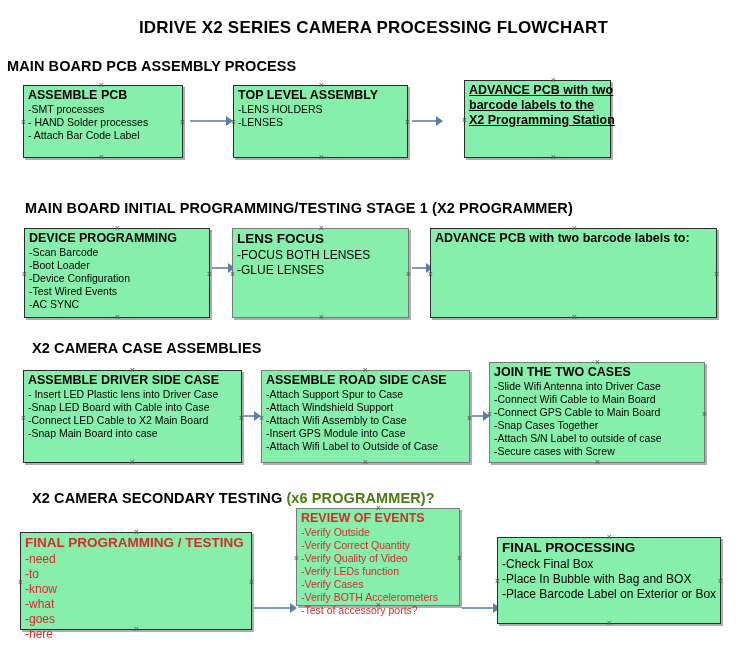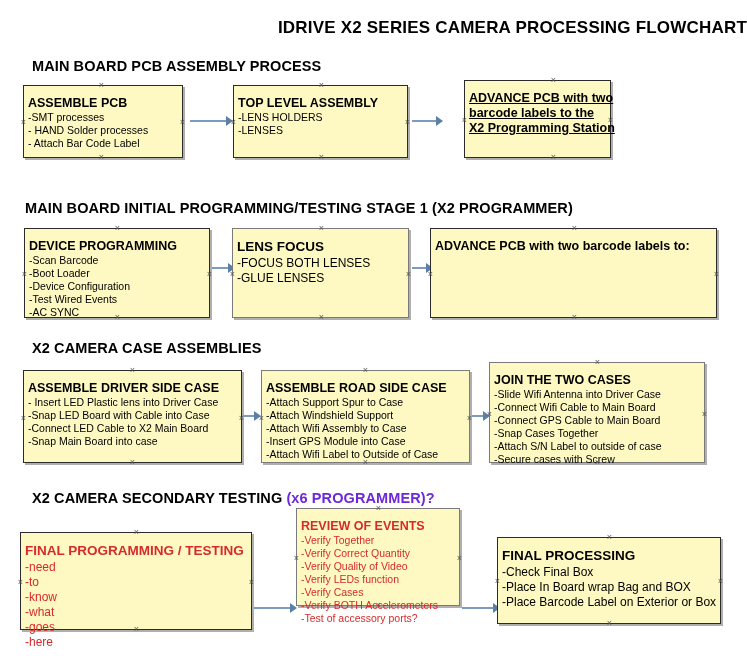--- a/index.html
+++ b/index.html
@@ -4,35 +4,35 @@
 <style>
   html,body{margin:0;padding:0;background:#ffffff;}
   body{
     width:747px;height:662px;position:relative;overflow:hidden;
     font-family:"Liberation Sans","DejaVu Sans",sans-serif;
     color:#000;
   }
   #canvas{position:absolute;left:0;top:0;width:747px;height:662px;}
 
   .title{
-    position:absolute;left:0;top:18px;width:747px;text-align:right;
+    position:absolute;left:0;top:18px;width:747px;text-align:center;
     font-size:17px;font-weight:bold;letter-spacing:.2px;
   }
   .section{
     position:absolute;font-size:14.5px;font-weight:bold;letter-spacing:.1px;
     white-space:nowrap;
   }
-  .section .accent{color:#6d28d9;}
+  .section .accent{color:#4d7c0f;}
 
   .box{
     position:absolute;box-sizing:border-box;
-    background:#fef9c3;
+    background:#86efac;
     border:1px solid #2b2b2b;
     box-shadow:2px 2px 0 rgba(110,110,110,.55);
-    padding:10px 3px 2px 4px;
+    padding:2px 3px 2px 4px;
     overflow:visible;
   }
   .box.grayborder{border-color:#7a7a7a;}
   .box .bhead{
     font-size:12.5px;font-weight:bold;line-height:14px;white-space:nowrap;
     margin-bottom:1px;
   }
   .box .bline{
     font-size:10.5px;line-height:13px;white-space:nowrap;
   }
@@ -56,21 +56,21 @@
   }
   .xh::before{content:"\00D7";}
 </style>
 </head>
 <body>
 
 <div id="canvas">
 
   <div class="title">IDRIVE X2  SERIES CAMERA PROCESSING FLOWCHART</div>
 
-  <div class="section" style="left:32px;top:58px;">
+  <div class="section" style="left:7px;top:58px;">
     <span>MAIN BOARD PCB ASSEMBLY PROCESS</span>
   </div>
 
   <div class="section" style="left:25px;top:200px;">
     <span>MAIN BOARD INITIAL PROGRAMMING/TESTING STAGE 1 (X2 PROGRAMMER)</span>
   </div>
 
   <div class="section" style="left:32px;top:340px;">
     <span>X2 CAMERA CASE ASSEMBLIES</span>
   </div>
@@ -210,40 +210,40 @@
     <span class="xh" style="left:112px;bottom:-4px;"></span>
     <span class="xh" style="left:-4px;top:46px;"></span>
     <span class="xh" style="right:-4px;top:46px;"></span>
   </div>
 
   <div class="conn" style="left:254px;top:607px;width:38px;"></div>
   <div class="connhead" style="left:290px;top:603px;"></div>
 
   <div class="box red grayborder" style="left:296px;top:508px;width:164px;height:98px;">
     <div class="bhead">REVIEW OF EVENTS</div>
-    <div class="bline">-Verify Together</div>
+    <div class="bline">-Verify Outside</div>
     <div class="bline">-Verify Correct Quantity</div>
     <div class="bline">-Verify Quality of Video</div>
     <div class="bline">-Verify LEDs function</div>
     <div class="bline">-Verify Cases</div>
     <div class="bline">-Verify BOTH Accelerometers</div>
     <div class="bline">-Test of accessory ports?</div>
     <span class="xh" style="left:78px;top:-4px;"></span>
     <span class="xh" style="left:78px;bottom:-4px;"></span>
     <span class="xh" style="left:-4px;top:46px;"></span>
     <span class="xh" style="right:-4px;top:46px;"></span>
   </div>
 
   <div class="conn" style="left:462px;top:607px;width:33px;"></div>
   <div class="connhead" style="left:493px;top:603px;"></div>
 
   <div class="box" style="left:497px;top:537px;width:224px;height:87px;">
     <div class="bhead big">FINAL PROCESSING</div>
     <div class="bline big"> -Check Final Box</div>
-    <div class="bline big">-Place In Board wrap Bag and BOX</div>
+    <div class="bline big">-Place In Bubble with Bag and BOX</div>
     <div class="bline big">-Place Barcode Label on Exterior or Box</div>
     <span class="xh" style="left:108px;top:-4px;"></span>
     <span class="xh" style="left:108px;bottom:-4px;"></span>
     <span class="xh" style="left:-4px;top:40px;"></span>
     <span class="xh" style="right:-4px;top:40px;"></span>
   </div>
 
 </div>
 
 </body></html>

